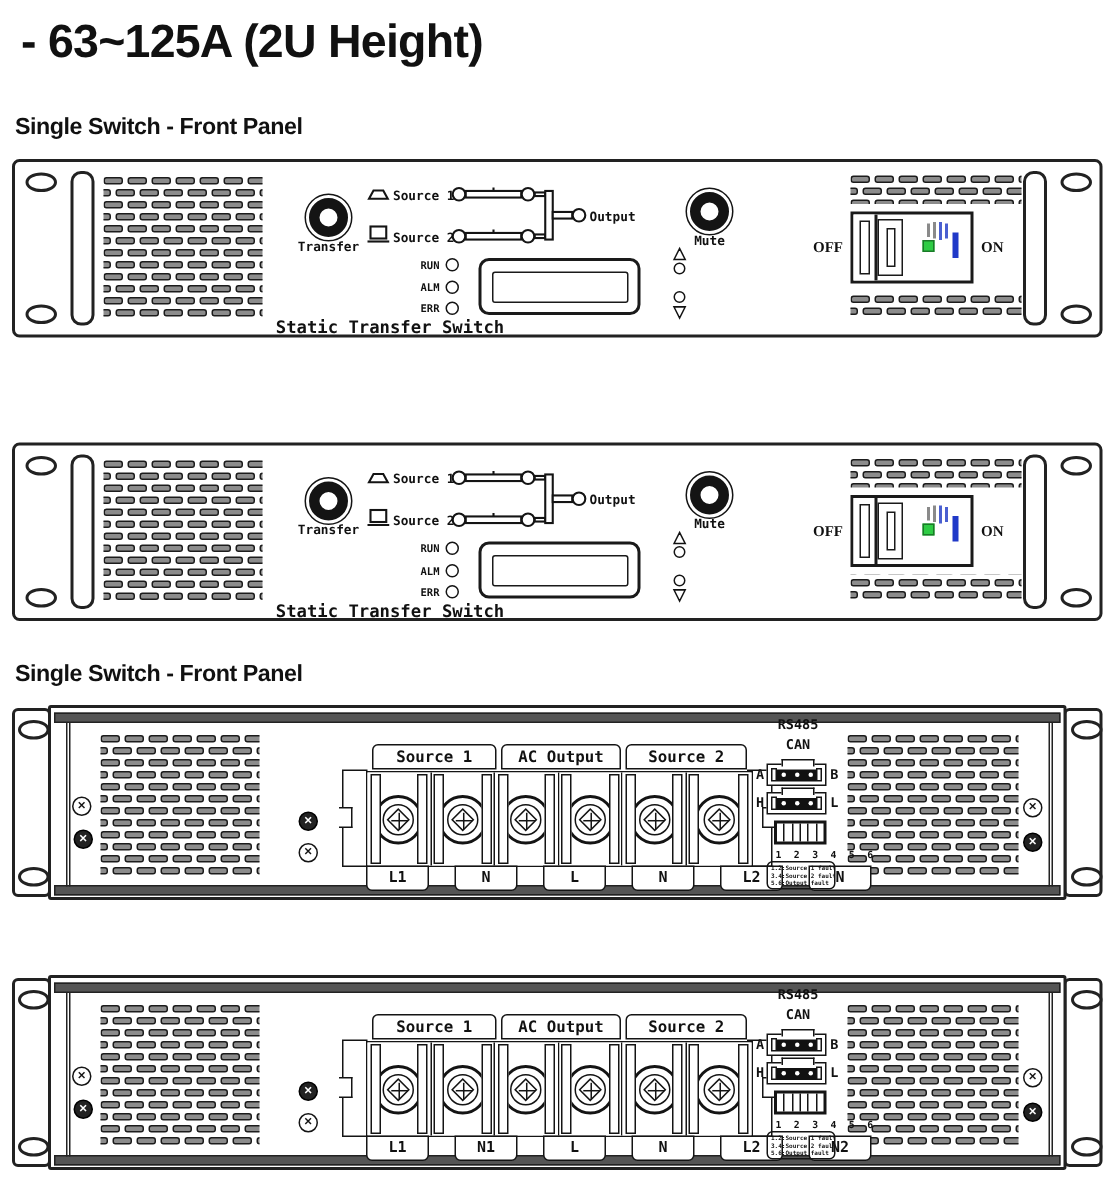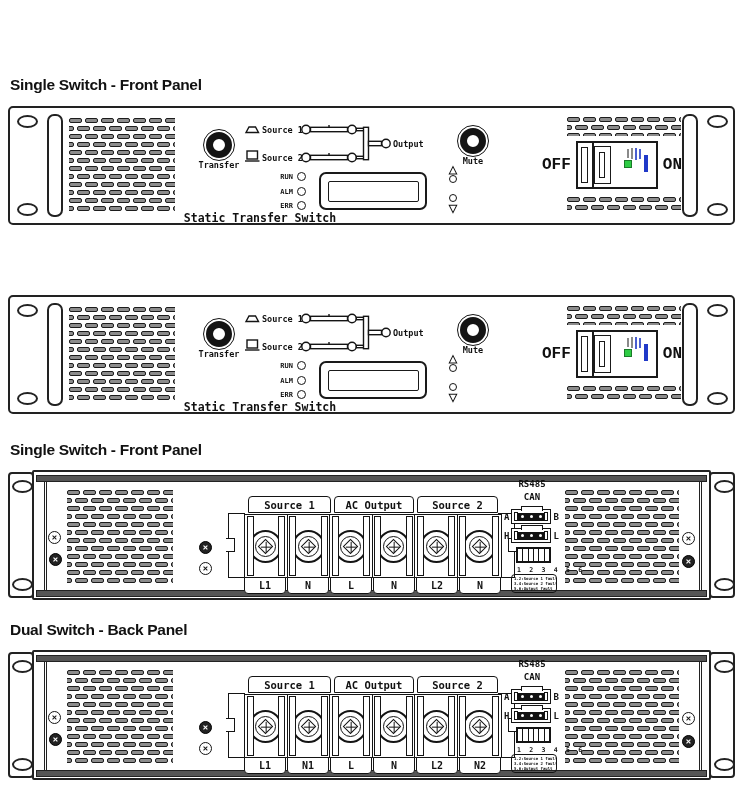--- a/index.html
+++ b/index.html
@@ -22,21 +22,21 @@
   .ledrow b{display:block;width:22px;text-align:right;font-family:"DejaVu Sans Mono",monospace;font-size:7px}
   .led{width:9px;height:9px;border:1.6px solid #141414;border-radius:50%;background:#fff}
   .lcd{position:absolute;border:2px solid #1a1a1a;border-radius:7px;background:#fff;display:flex;align-items:center;justify-content:center}
   .lcd-in{width:calc(100% - 13px);height:calc(100% - 13px);border:1.6px solid #1a1a1a;border-radius:2px}
   .devname{position:absolute;font-family:"DejaVu Sans Mono",monospace;font-weight:bold;font-size:11.5px;text-align:center;white-space:nowrap}
   .arrcol{position:absolute;width:18px;display:flex;flex-direction:column;align-items:center}
   .tri{font-size:11px;font-weight:bold;line-height:10px;cursor:default}
   .dotbtn{width:8px;height:8px;border:1.7px solid #141414;border-radius:50%;background:#fff;margin:1px 0}
   .gap8{height:9px}
   .bkarea{position:absolute;background:#fff;display:flex;align-items:center;gap:5px}
-  .bklab{font-family:Liberation Mono, monospace;font-weight:bold;font-size:16px}
+  .bklab{font-family:Liberation Serif, serif;font-weight:bold;font-size:10px}
   .bkbody{width:82px;height:48px;border:2px solid #1a1a1a;background:#fff;position:relative;display:flex}
   .bkt1{width:16px;height:100%;border-right:2px solid #1a1a1a;background:#fff;display:flex;align-items:center;justify-content:center}
   .bkt1 i{display:block;width:7px;height:36px;border:1.6px solid #1a1a1a}
   .bkt2{width:17px;height:86%;align-self:center;border:1.6px solid #1a1a1a;display:flex;align-items:center;justify-content:center}
   .bkt2 i{display:block;width:6px;height:26px;border:1.2px solid #1a1a1a}
   .bkface{flex:1;position:relative}
   .bkface .gr{position:absolute;left:13px;top:17px;width:8px;height:8px;background:#2ecc44;border:1px solid #1a7a28}
   .bkface .bl{position:absolute;left:33px;top:12px;width:4px;height:17px;background:#2039c8}
   .bkface .mk{position:absolute;background:#8a8a8a}
   .bkface .mb{position:absolute;background:#4a5fd0}
@@ -54,21 +54,21 @@
   .tcell:last-child{border-right:none}
   .tcell::before,.tcell::after{content:"";position:absolute;top:1px;bottom:1px;width:5px;border:1.2px solid #141414;background:#fff}
   .tcell::before{left:1.5px}
   .tcell::after{right:1.5px}
   .tscrew{width:33px;height:33px;border:2px solid #141414;border-radius:50%;display:flex;align-items:center;justify-content:center;background:#fff}
   .tscrew-in{width:21px;height:21px;border:1.5px solid #141414;border-radius:50%;display:flex;align-items:center;justify-content:center}
   .tscrew-sq{width:11px;height:11px;border:1.4px solid #141414;transform:rotate(45deg);position:relative}
   .tscrew-sq::before,.tscrew-sq::after{content:"";position:absolute;left:50%;top:-1px;bottom:-1px;width:1.4px;background:#141414}
   .tscrew-sq::before{transform:rotate(45deg)}
   .tscrew-sq::after{transform:rotate(-45deg)}
-  .tlabels{position:absolute;display:flex;gap:1px}
+  .tlabels{position:absolute;display:flex;gap:17px}
   .tlab{width:42px;height:17px;border:1.6px solid #141414;border-radius:0 0 4px 4px;background:#fff;display:flex;align-items:center;justify-content:center;font-family:"DejaVu Sans Mono",monospace;font-weight:bold;font-size:10px}
   .tend{position:absolute;width:17px;height:65px;border:1.6px solid #141414;background:#fff}
   .tend i{position:absolute;top:24px;width:9px;height:14px;background:#fff;border:1.4px solid #141414}
   .tend.l i{left:-3px;border-left:none}
   .tend.r i{right:-3px;border-right:none}
   .commtxt{position:absolute;width:60px;text-align:center;font-family:"DejaVu Sans Mono",monospace;font-weight:bold;font-size:9px}
   .connrow{position:absolute;display:flex;align-items:center;gap:2px;font-family:"DejaVu Sans Mono",monospace;font-weight:bold;font-size:9px}
   .conn{position:relative;width:40px;height:15px;border:1.6px solid #141414;background:#fff;display:flex;align-items:center;justify-content:center}
   .conn::before{content:"";position:absolute;top:-4px;left:9px;width:20px;height:4px;border:1.4px solid #141414;border-bottom:none;background:#fff}
   .conn-bar{width:26px;height:8px;background:#111;display:flex;align-items:center;justify-content:space-around}
@@ -80,20 +80,21 @@
   .dipnums{position:absolute;font-family:"DejaVu Sans Mono",monospace;font-weight:bold;font-size:6.5px;letter-spacing:2.2px;white-space:nowrap}
   .diplegend{position:absolute;width:46px;height:19px;border:1.4px solid #141414;border-radius:4px;padding:1px 2px;overflow:hidden}
   .diplegend div{font-family:"DejaVu Sans Mono",monospace;font-weight:bold;font-size:4px;line-height:5.2px;white-space:nowrap}
   .mimic{position:absolute}
   .mimic text{font-family:"DejaVu Sans Mono",monospace;font-weight:bold;fill:#111}
 </style>
 </head>
 <body>
 
 <div class="page">
+  <div class="title">- 63~125A (2U Height)</div>
 
   <div class="sec" style="top:76px">Single Switch - Front Panel</div>
   <div class="slot" style="top:106px">
   <div class="panel front">
     <div class="hole" style="left:7px;top:7px"></div>
     <div class="hole" style="left:7px;top:95px"></div>
     <div class="hole" style="left:697px;top:7px"></div>
     <div class="hole" style="left:697px;top:95px"></div>
     <div class="mslot" style="left:37px;top:6px"></div>
     <div class="mslot" style="left:672px;top:6px"></div>
@@ -1113,21 +1114,20 @@
         </div>
     <div class="dipnums" style="left:509px;top:96px">1 2 3 4 5 6</div>
     <div class="diplegend" style="left:503px;top:104px">
       <div>1.2:Source 1 fault</div>
       <div>3.4:Source 2 fault</div>
       <div>5.6:Output fault</div>
     </div>
   </div>
 </div>
 
-  <div class="sec" style="top:621px">Dual Switch - Back Panel</div>
   <div class="slot" style="top:650px">
   <div class="panel back">
     <div class="ear" style="left:0">
       <div class="hole" style="left:2px;top:6px"></div>
       <div class="hole" style="left:2px;top:104px"></div>
     </div>
     <div class="ear" style="left:701px">
       <div class="hole" style="left:3px;top:6px"></div>
       <div class="hole" style="left:3px;top:104px"></div>
     </div>

